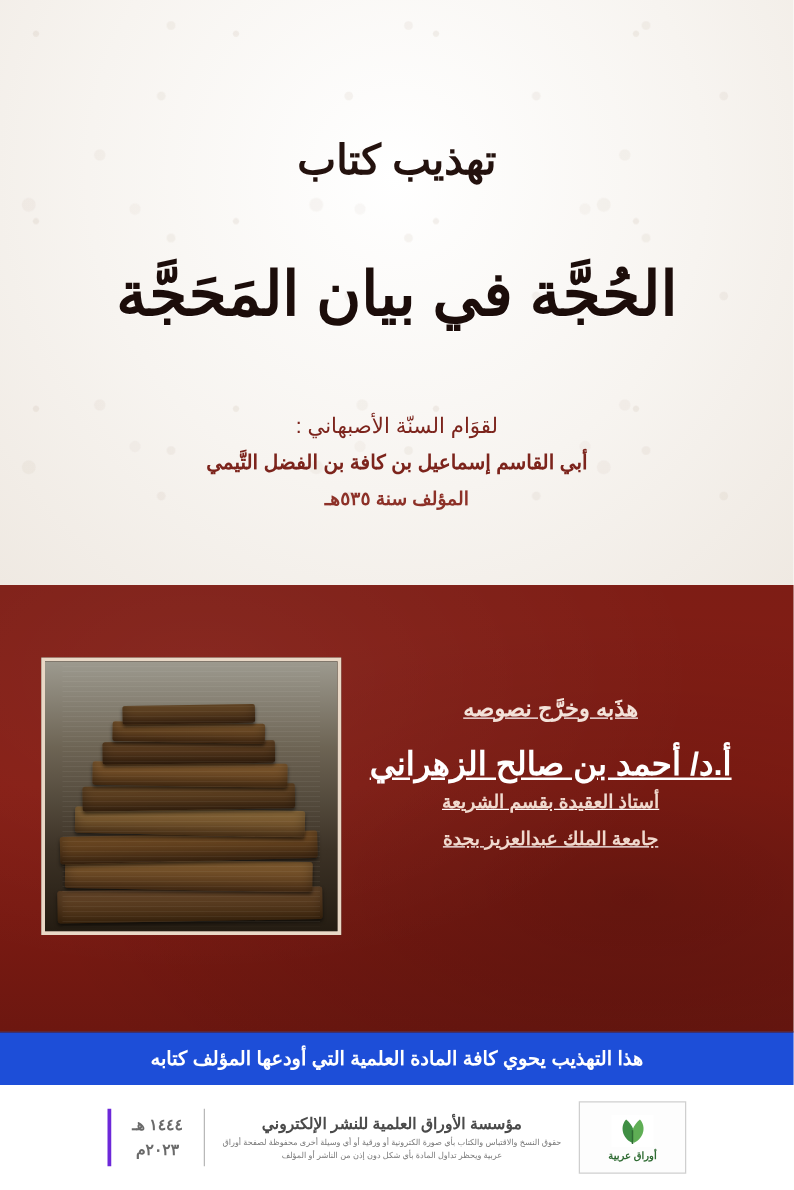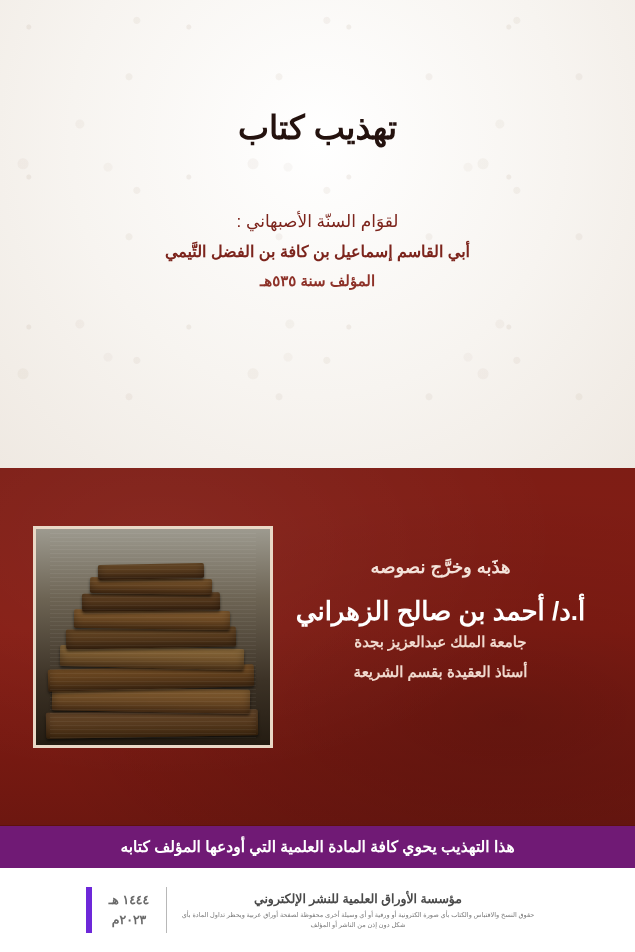--- a/index.html
+++ b/index.html
@@ -117,20 +117,21 @@
     flex-direction: row;
     height: 100%;
     padding: 58px 30px 0 30px;
     box-sizing: border-box;
   }
   .editor-col {
     flex: 1 1 auto;
     text-align: center;
     color: #ffffff;
     padding-top: 30px;
+    text-decoration: underline;
   }
   .editor-role {
     font-size: 18px;
     font-weight: bold;
     color: #f3e2d9;
     margin-bottom: 18px;
   }
   .editor-name {
     font-size: 26px;
     font-weight: bold;
@@ -195,21 +196,21 @@
     right: 6%;
     top: 4px;
     bottom: 4px;
     background: repeating-linear-gradient(180deg, rgba(255,255,255,.05) 0 1px, transparent 1px 4px);
     pointer-events: none;
   }
 
   
   .banner {
     height: 42px;
-    background: #701a75;
+    background: #1d4ed8;
     color: #ffffff;
     display: flex;
     align-items: center;
     justify-content: center;
     font-size: 15.5px;
     font-weight: bold;
     letter-spacing: 0;
     border-top: 1px solid #5d120c;
   }
 
@@ -278,50 +279,51 @@
     height: 26px;
     display: block;
   }
   .logo-text {
     font-size: 8px;
     color: #2f6b33;
     font-weight: bold;
     margin-top: 2px;
   }
   .divider-left {
-    border-left: 6px solid #6d28d9;
+    border-left: 3px solid #6d28d9;
   }
 </style>
 </head>
 <body>
 
 <div class="cover">
 
   <div class="top-section">
     <div class="top-inner">
       <div class="kicker">تهذيب كتاب</div>
 
+      <div class="main-title">الحُجَّة في بيان المَحَجَّة</div>
 
       <div class="author-block">
         <div class="author-line-1">لقوَام السنّة الأصبهاني :</div>
         <div class="author-line-2">أبي القاسم إسماعيل بن كافة بن الفضل التَّيمي</div>
         <div class="author-line-3">المؤلف سنة ٥٣٥هـ</div>
       </div>
     </div>
   </div>
 
   <div class="mid-section">
     <div class="mid-inner">
 
       <div class="editor-col">
         <div class="editor-role">هذَبه وخرَّج نصوصه</div>
         <div class="editor-name">أ.د/ أحمد بن صالح الزهراني</div>
         <div class="editor-meta">
+          <div>أستاذ العقيدة بقسم الشريعة</div>
           <div>جامعة الملك عبدالعزيز بجدة</div>
-          <div>أستاذ العقيدة بقسم الشريعة</div>
         </div>
       </div>
 
       <div class="photo-col">
         <div class="photo-frame">
           <div class="book-bg"></div>
           <div class="book b1"></div>
           <div class="book b2"></div>
           <div class="book b3"></div>
           <div class="book b4"></div>
@@ -335,20 +337,29 @@
       </div>
 
     </div>
   </div>
 
   <div class="banner">هذا التهذيب يحوي كافة المادة العلمية التي أودعها المؤلف كتابه</div>
 
   <div class="footer">
     <div class="footer-inner">
 
+      <div class="logo-box">
+        <svg class="logo-mark" viewBox="0 0 40 30">
+          <rect x="0" y="0" width="40" height="30" fill="#ffffff"></rect>
+          <path d="M20 26 C10 22 8 10 14 4 C20 9 24 16 20 26 Z" fill="#3f8f44"></path>
+          <path d="M21 26 C31 22 33 10 27 4 C21 9 17 16 21 26 Z" fill="#5fae55"></path>
+          <rect x="19.3" y="14" width="1.4" height="13" fill="#2f6b33"></rect>
+        </svg>
+        <div class="logo-text">أوراق عربية</div>
+      </div>
 
       <div class="pub-box">
         <div class="pub-name">مؤسسة الأوراق العلمية للنشر الإلكتروني</div>
         <div class="pub-rights">حقوق النسخ والاقتباس والكتاب بأي صورة الكترونية أو ورقية أو أي وسيلة أخرى محفوظة لصفحة أوراق عربية ويحظر تداول المادة بأي شكل دون إذن من الناشر أو المؤلف</div>
       </div>
 
       <div class="date-box divider-left">
         <div>١٤٤٤ هـ</div>
         <div>٢٠٢٣م</div>
       </div>

